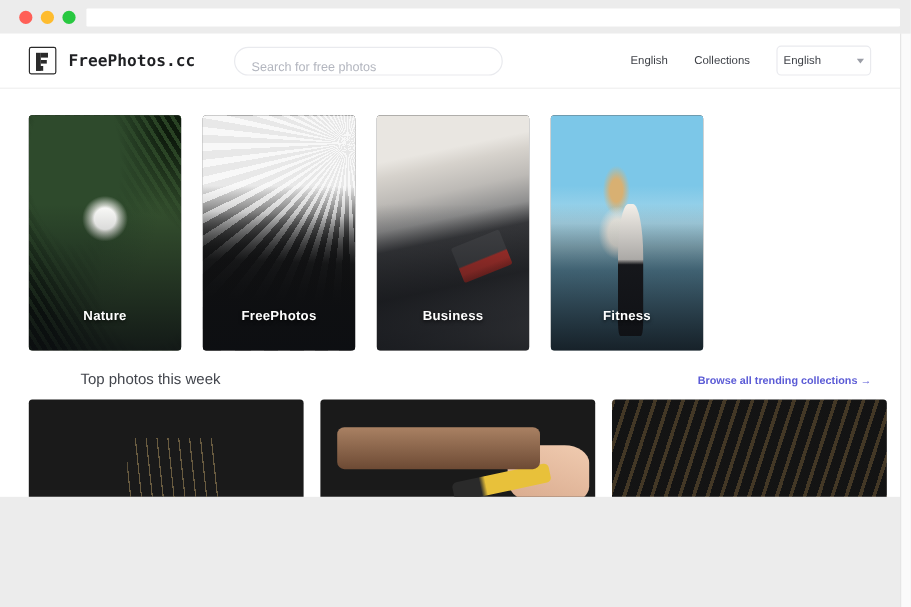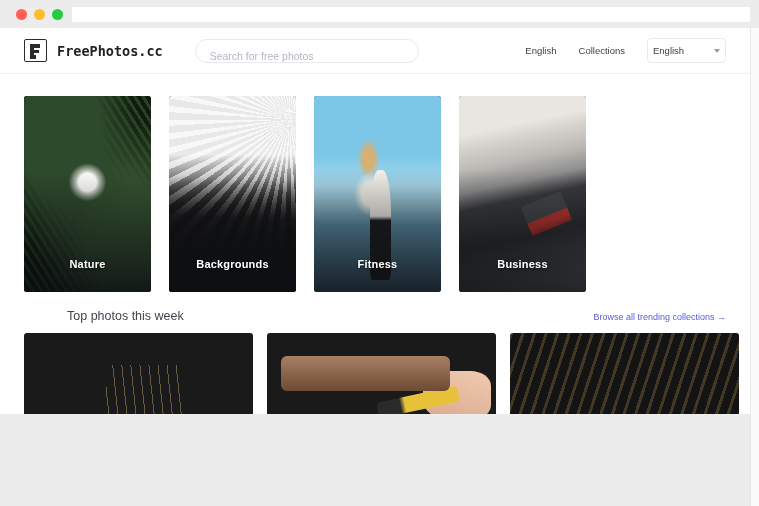--- a/index.html
+++ b/index.html
@@ -164,21 +164,21 @@
     background:linear-gradient(180deg,#ff5f72,#e03b55); border-radius:40% 10% 0 0;
   }
 
   
   .sectionhead {
     display:flex; align-items:baseline;
     margin:17px 0 10px 0;
   }
   .sectiontitle { font-size:12.5px; color:#43464d;margin-left:43px; }
   .browselink {
-    margin-left:auto; font-size:9px; font-weight:normal;
+    margin-left:auto; font-size:9px; font-weight:bold;
     color:#5b5bd6; text-decoration:none; white-space:nowrap;padding-left:38px;
   }
 
   
   .grid { display:flex; gap:14px; }
   .col { width:229px; flex:none; display:flex; flex-direction:column; gap:14px; }
   .gitem { width:229px; border-radius:3px; overflow:hidden; position:relative; background:#1a1a1a; }
   .h145 { height:145px; }
   .h168 { height:168px; }
   .h30  { height:30px; }
@@ -287,35 +287,35 @@
 
         <a class="card" href="#">
           <span class="img ph-nature"></span>
           <span class="veil"></span>
           <span class="label">Nature</span>
         </a>
 
         <a class="card" href="#">
           <span class="img ph-bg"></span>
           <span class="veil"></span>
-          <span class="label">Backgrounds</span>
+          <span class="label">FreePhotos</span>
+        </a>
+
+        <a class="card" href="#">
+          <span class="img ph-business"></span>
+          <span class="veil"></span>
+          <span class="label">Business</span>
         </a>
 
         <a class="card" href="#">
           <span class="img ph-fitness"></span>
           <span class="veil"></span>
           <span class="label">Fitness</span>
         </a>
 
-        <a class="card" href="#">
-          <span class="img ph-business"></span>
-          <span class="veil"></span>
-          <span class="label">Business</span>
-        </a>
-
 
       </div>
 
       <div class="sectionhead">
         <span class="sectiontitle">Top photos this week</span>
         <a class="browselink" href="#">Browse all trending collections →</a>
       </div>
 
       <div class="grid">
 

